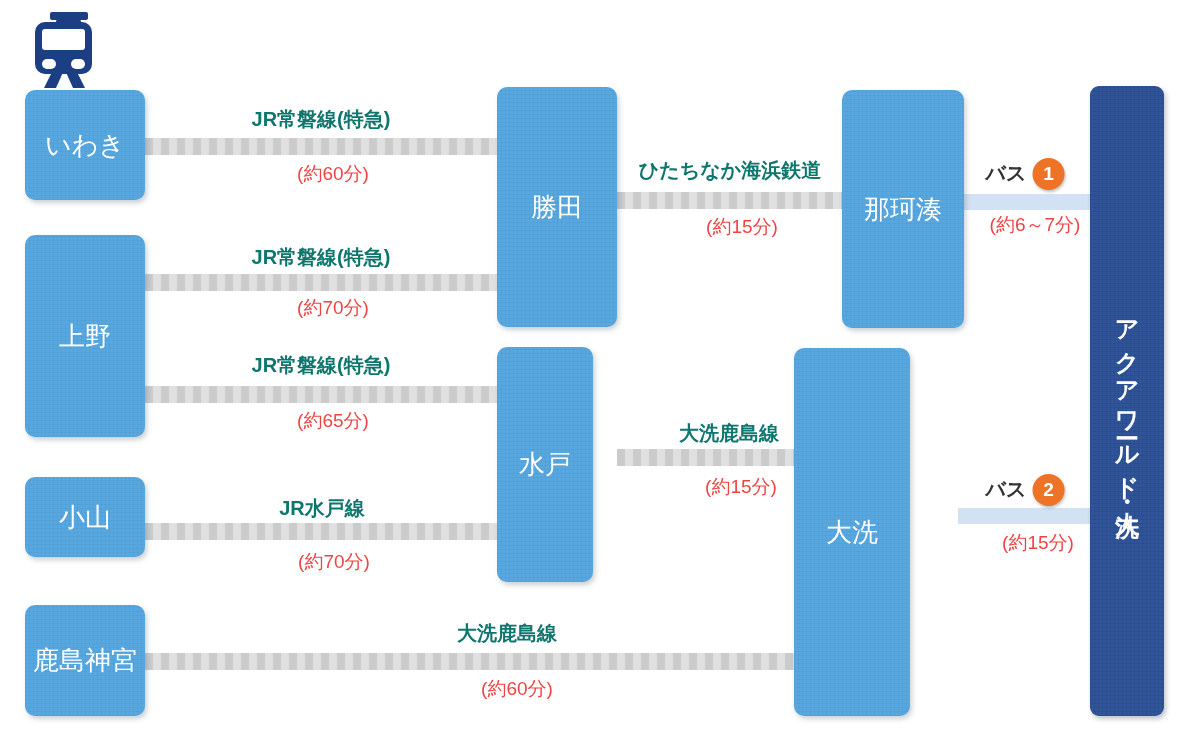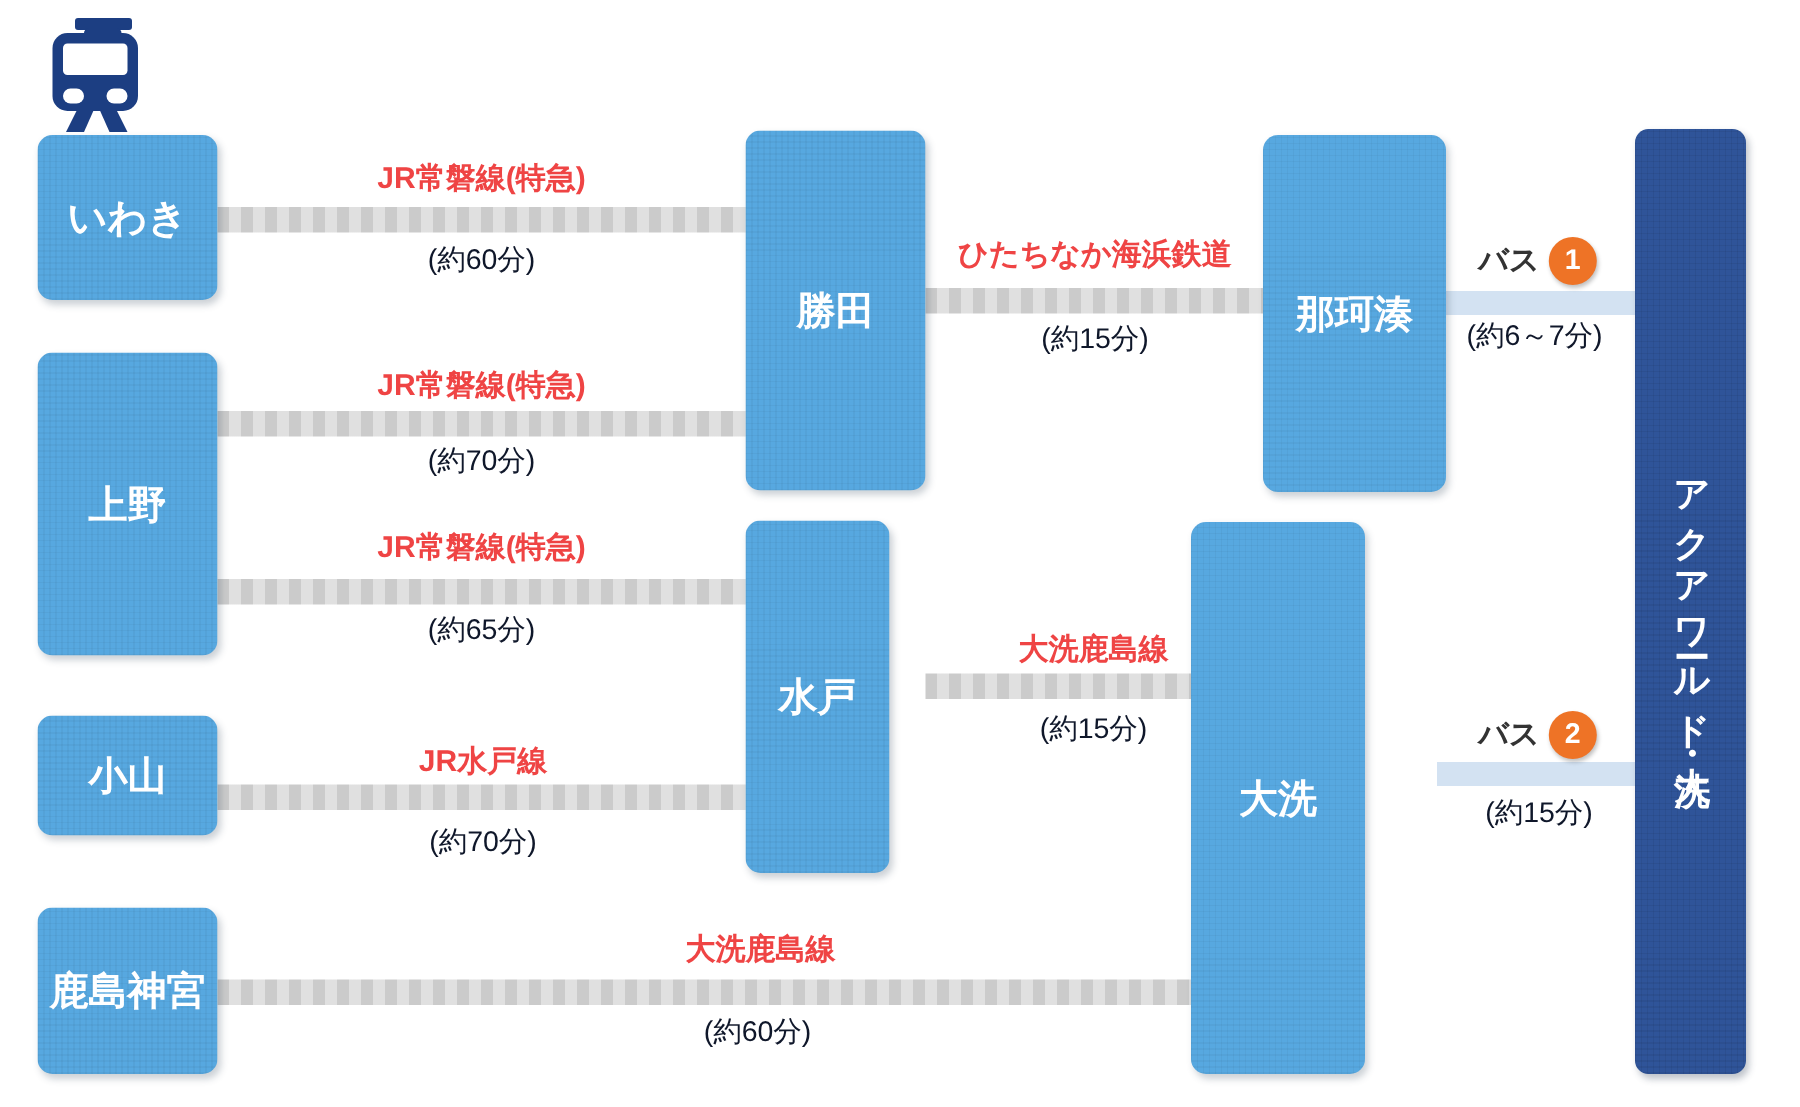--- a/index.html
+++ b/index.html
@@ -3,21 +3,21 @@
 <meta charset="utf-8">
 <style>
   html,body{margin:0;padding:0;background:#ffffff;}
   #canvas{
     position:relative;width:1200px;height:738px;background:#ffffff;overflow:hidden;
     font-family:"Liberation Sans","DejaVu Sans",sans-serif;
   }
   .station{
     position:absolute;background:#57a8e0;border-radius:10px;
     display:flex;align-items:center;justify-content:center;
-    color:#ffffff;font-weight:bold;font-size:26px;white-space:nowrap;
+    color:#ffffff;font-weight:normal;font-size:26px;white-space:nowrap;
     box-shadow:2px 3px 5px rgba(50,70,90,0.25);
     background-image:
       repeating-linear-gradient(0deg, rgba(0,0,0,0.035) 0 1px, transparent 1px 4px),
       repeating-linear-gradient(90deg, rgba(0,0,0,0.035) 0 1px, transparent 1px 4px);
   }
   .goal{
     position:absolute;background:#2f5499;border-radius:9px;
     display:flex;align-items:center;justify-content:center;
     box-shadow:2px 3px 5px rgba(40,55,80,0.3);
     background-image:
@@ -28,25 +28,25 @@
     writing-mode:vertical-rl;text-orientation:upright;
     color:#ffffff;font-weight:bold;font-size:24px;letter-spacing:3px;line-height:1;
   }
   .rail{
     position:absolute;height:17px;
     background:repeating-linear-gradient(90deg,#cbcbcb 0 8px,#e0e0e0 8px 16px);
   }
   .busline{position:absolute;height:16px;background:#d3e2f2;}
   .route-name{
     position:absolute;transform:translateX(-50%);
-    font-size:20px;font-weight:bold;color:#ef4444;white-space:nowrap;line-height:1.2;
+    font-size:20px;font-weight:bold;color:#0f766e;white-space:nowrap;line-height:1.2;
   }
   .route-dur{
     position:absolute;transform:translateX(-50%);
-    font-size:19px;color:#0f172a;white-space:nowrap;line-height:1.2;
+    font-size:19px;color:#ef4444;white-space:nowrap;line-height:1.2;margin-left:12px;
   }
   .bus-label{
     position:absolute;transform:translateX(-50%);
     display:flex;align-items:center;gap:6px;height:33px;
     font-size:20px;font-weight:bold;color:#333333;white-space:nowrap;justify-content:flex-end;
   }
   .badge{
     width:32px;height:32px;border-radius:50%;background:#ee7326;color:#ffffff;
     display:flex;align-items:center;justify-content:center;
     font-size:19px;font-weight:bold;box-shadow:1px 2px 3px rgba(0,0,0,0.25);

